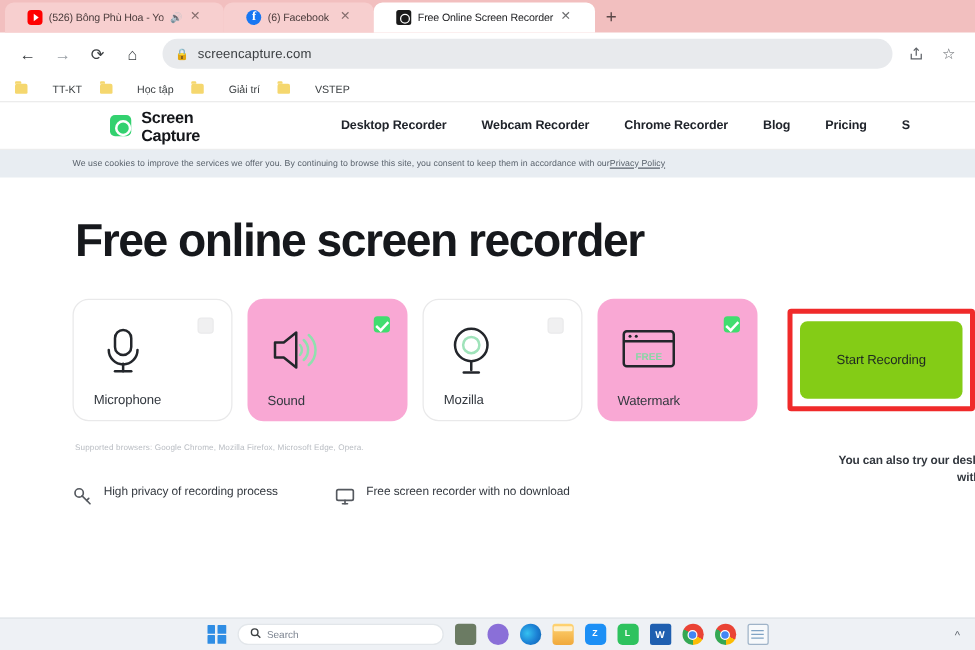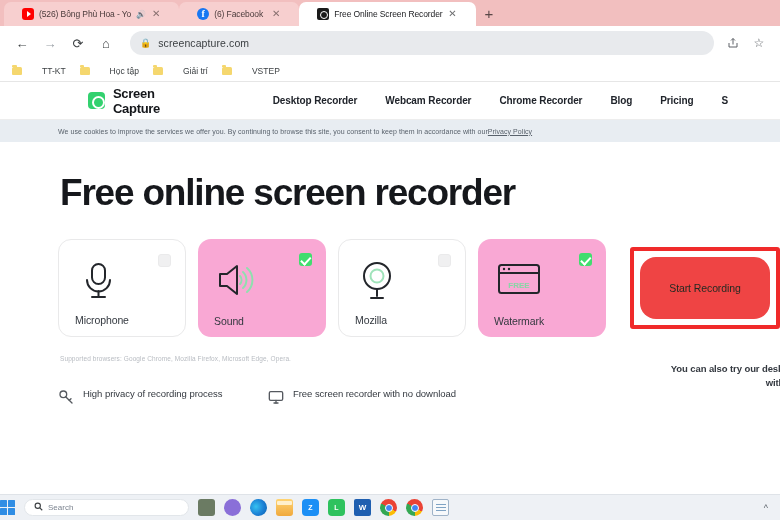--- a/index.html
+++ b/index.html
@@ -186,22 +186,22 @@
   .rec-wrap {
     position:relative;
     margin-left:12px;
     padding:6px;
     border:4px solid #f02a2a;
     border-radius:3px;
   }
   .rec-btn {
     width:130px;
     height:62px;
-    background:#ef4444;
-    border-radius:16px;
+    background:#84cc16;
+    border-radius:6px;
     display:flex;
     align-items:center;
     justify-content:center;
     font-size:10.5px;
     color:#1f2a22;
     letter-spacing:-.1px;
   }
 
   .browsers-note {
     font-size:6.5px;
@@ -233,20 +233,21 @@
     line-height:1.5;
     letter-spacing:-.1px;
   }
 
   
   .taskbar {
     height:26px;
     background:#eef1f5;
     display:flex;
     align-items:center;
+    justify-content:center;
     gap:9px;
     flex:0 0 26px;
     position:relative;
     border-top:1px solid #dfe3e8;
   }
   .win-logo { width:15px; height:15px; display:grid; grid-template-columns:1fr 1fr; grid-template-rows:1fr 1fr; gap:1.5px; }
   .win-logo i { background:#2f8de4; display:block; border-radius:.5px; }
   .searchbox {
     width:165px; height:17px;
     background:#ffffff;

